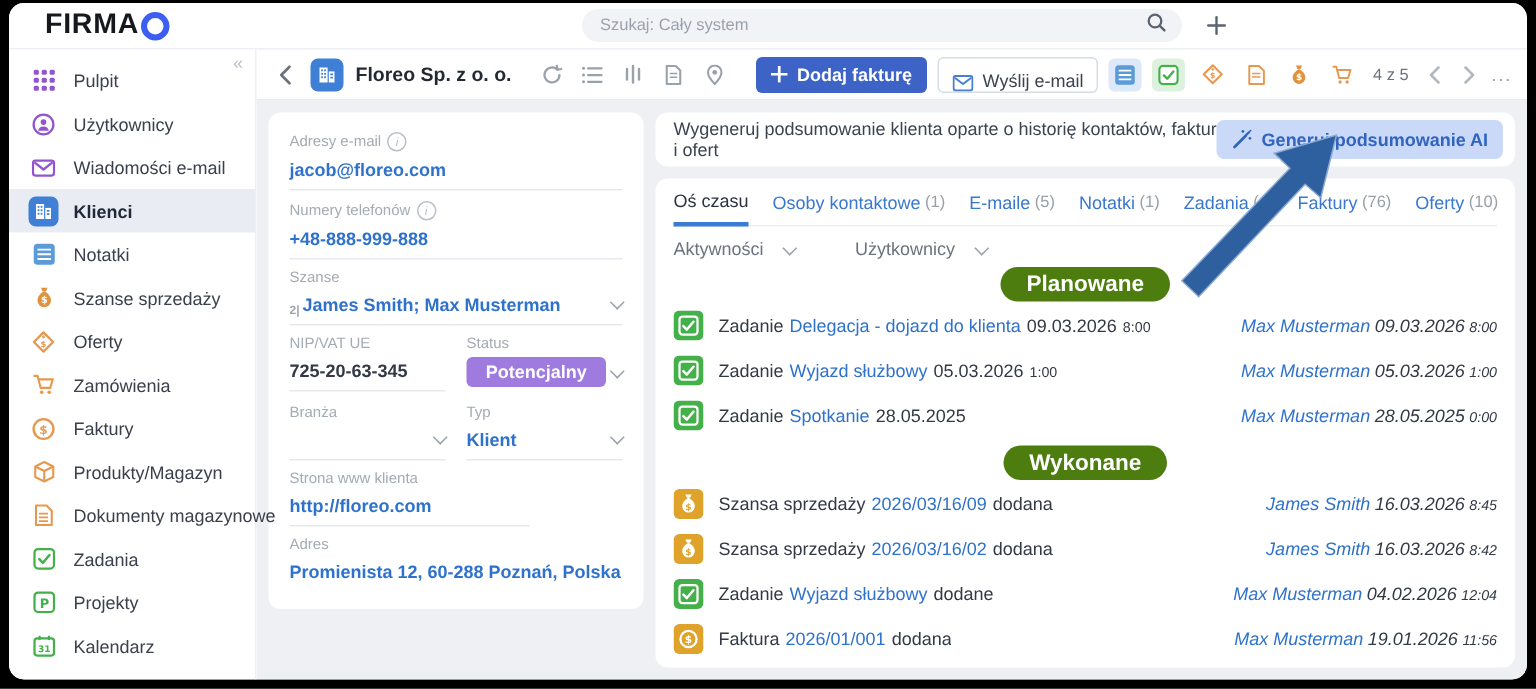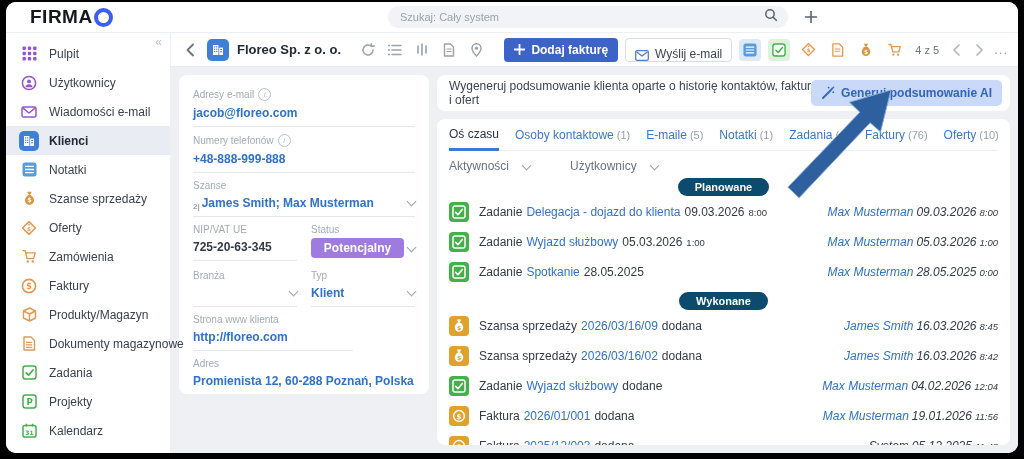--- a/index.html
+++ b/index.html
@@ -38,21 +38,21 @@
   .btn-outline{height:24px;background:#fff;color:#3c4450;border:1px solid #d7dde4;border-radius:4px;font-size:12px;
     display:flex;align-items:flex-end;gap:6px;padding:0 9px;font-family:inherit;cursor:pointer;white-space:nowrap;}
   .ibtn{width:22px;height:22px;border-radius:4px;display:flex;align-items:center;justify-content:center;cursor:pointer;}
   .ibtn.tint-blue{background:#dde8f8;}
   .ibtn.tint-green{background:#def1df;}
   .pag{font-size:11px;color:#6b737e;margin:0 2px;white-space:nowrap;}
   .navchev{width:16px;height:16px;display:flex;align-items:center;justify-content:center;cursor:pointer;}
   .hmore{color:#9aa2ac;font-size:13px;letter-spacing:1px;cursor:pointer;}
   
   .content{flex:1;display:flex;padding:8px;gap:8px;min-height:0;}
-  .leftcard{width:250px;flex:none;background:#fff;border-radius:8px;padding:6px 14px 0;align-self:flex-start;box-sizing:border-box;}
+  .leftcard{width:250px;flex:none;background:#fff;border-radius:8px;padding:6px 14px 12px;align-self:flex-start;box-sizing:border-box;}
   .f{margin-top:7px;}
   .flabel{font-size:10px;color:#a3abb4;display:flex;align-items:center;gap:4px;}
   .fvalue{font-size:12px;font-weight:600;color:#2f72cc;padding:3px 0 5px;border-bottom:1px solid #e5e9ee;display:flex;align-items:center;min-height:17px;}
   .fvalue.dark{color:#333a45;}
   .fvalue.nound{border-bottom:none;}
   .cols{display:flex;gap:14px;}
   .cols > div{flex:1;min-width:0;}
   .chev{width:6px;height:6px;border-right:1.5px solid #9aa3ad;border-bottom:1.5px solid #9aa3ad;transform:rotate(45deg);margin-left:auto;margin-bottom:2px;flex:none;}
   .info{width:11px;height:11px;border:1px solid #b8c0c9;border-radius:50%;color:#b8c0c9;font-size:8px;line-height:1;
     display:inline-flex;align-items:center;justify-content:center;font-style:italic;flex:none;cursor:pointer;}
@@ -66,21 +66,21 @@
     height:26px;display:flex;align-items:center;gap:6px;padding:0 10px;font-family:inherit;cursor:pointer;white-space:nowrap;}
   .tlcard{background:#fff;border-radius:8px;flex:1;padding:0 12px;display:flex;flex-direction:column;min-height:0;overflow:hidden;}
   .tabs{display:flex;gap:16px;align-items:stretch;height:31px;border-bottom:1px solid #eceff3;font-size:12px;flex:none;}
   .tab{display:flex;align-items:center;gap:3px;color:#3a78cc;cursor:pointer;white-space:nowrap;}
   .tab .cnt{color:#98a0aa;font-size:11px;}
   .tab.active{color:#2b3340;font-weight:400;border-bottom:3px solid #3a7bd5;margin-bottom:-1px;}
   .filters{display:flex;gap:40px;margin-top:8px;font-size:12px;color:#6b737e;flex:none;}
   .filter{display:flex;align-items:center;gap:14px;cursor:pointer;}
   .fchev{width:6px;height:6px;border-right:1.5px solid #9aa3ad;border-bottom:1.5px solid #9aa3ad;transform:rotate(45deg);margin-bottom:2px;}
   .pillrow{display:flex;justify-content:center;margin:5px 0 1px;flex:none;}
-  .pill{background:#0c4a6e;color:#fff;font-size:11px;font-weight:600;border-radius:12px;padding:3px 17px;}
+  .pill{background:#4d7c0f;color:#fff;font-size:15px;font-weight:600;border-radius:12px;padding:3px 17px;}
   .trow{display:flex;align-items:center;gap:10px;height:30px;font-size:12px;color:#333a45;flex:none;}
   .tic{width:20px;height:20px;flex:none;}
   .trt{display:flex;gap:4px;align-items:baseline;white-space:nowrap;overflow:hidden;}
   .tlink{color:#2f72cc;cursor:pointer;}
   .tsm{font-size:9.5px;}
   .trr{margin-left:auto;display:flex;align-items:baseline;gap:3px;white-space:nowrap;font-style:italic;}
   .tuser{color:#2f72cc;min-width:96px;text-align:right;cursor:pointer;}
   .tuser.plain{color:#333a45;cursor:default;}
   .arrow-overlay{position:absolute;left:0;top:0;width:1024px;height:459px;pointer-events:none;z-index:60;}
 </style>

